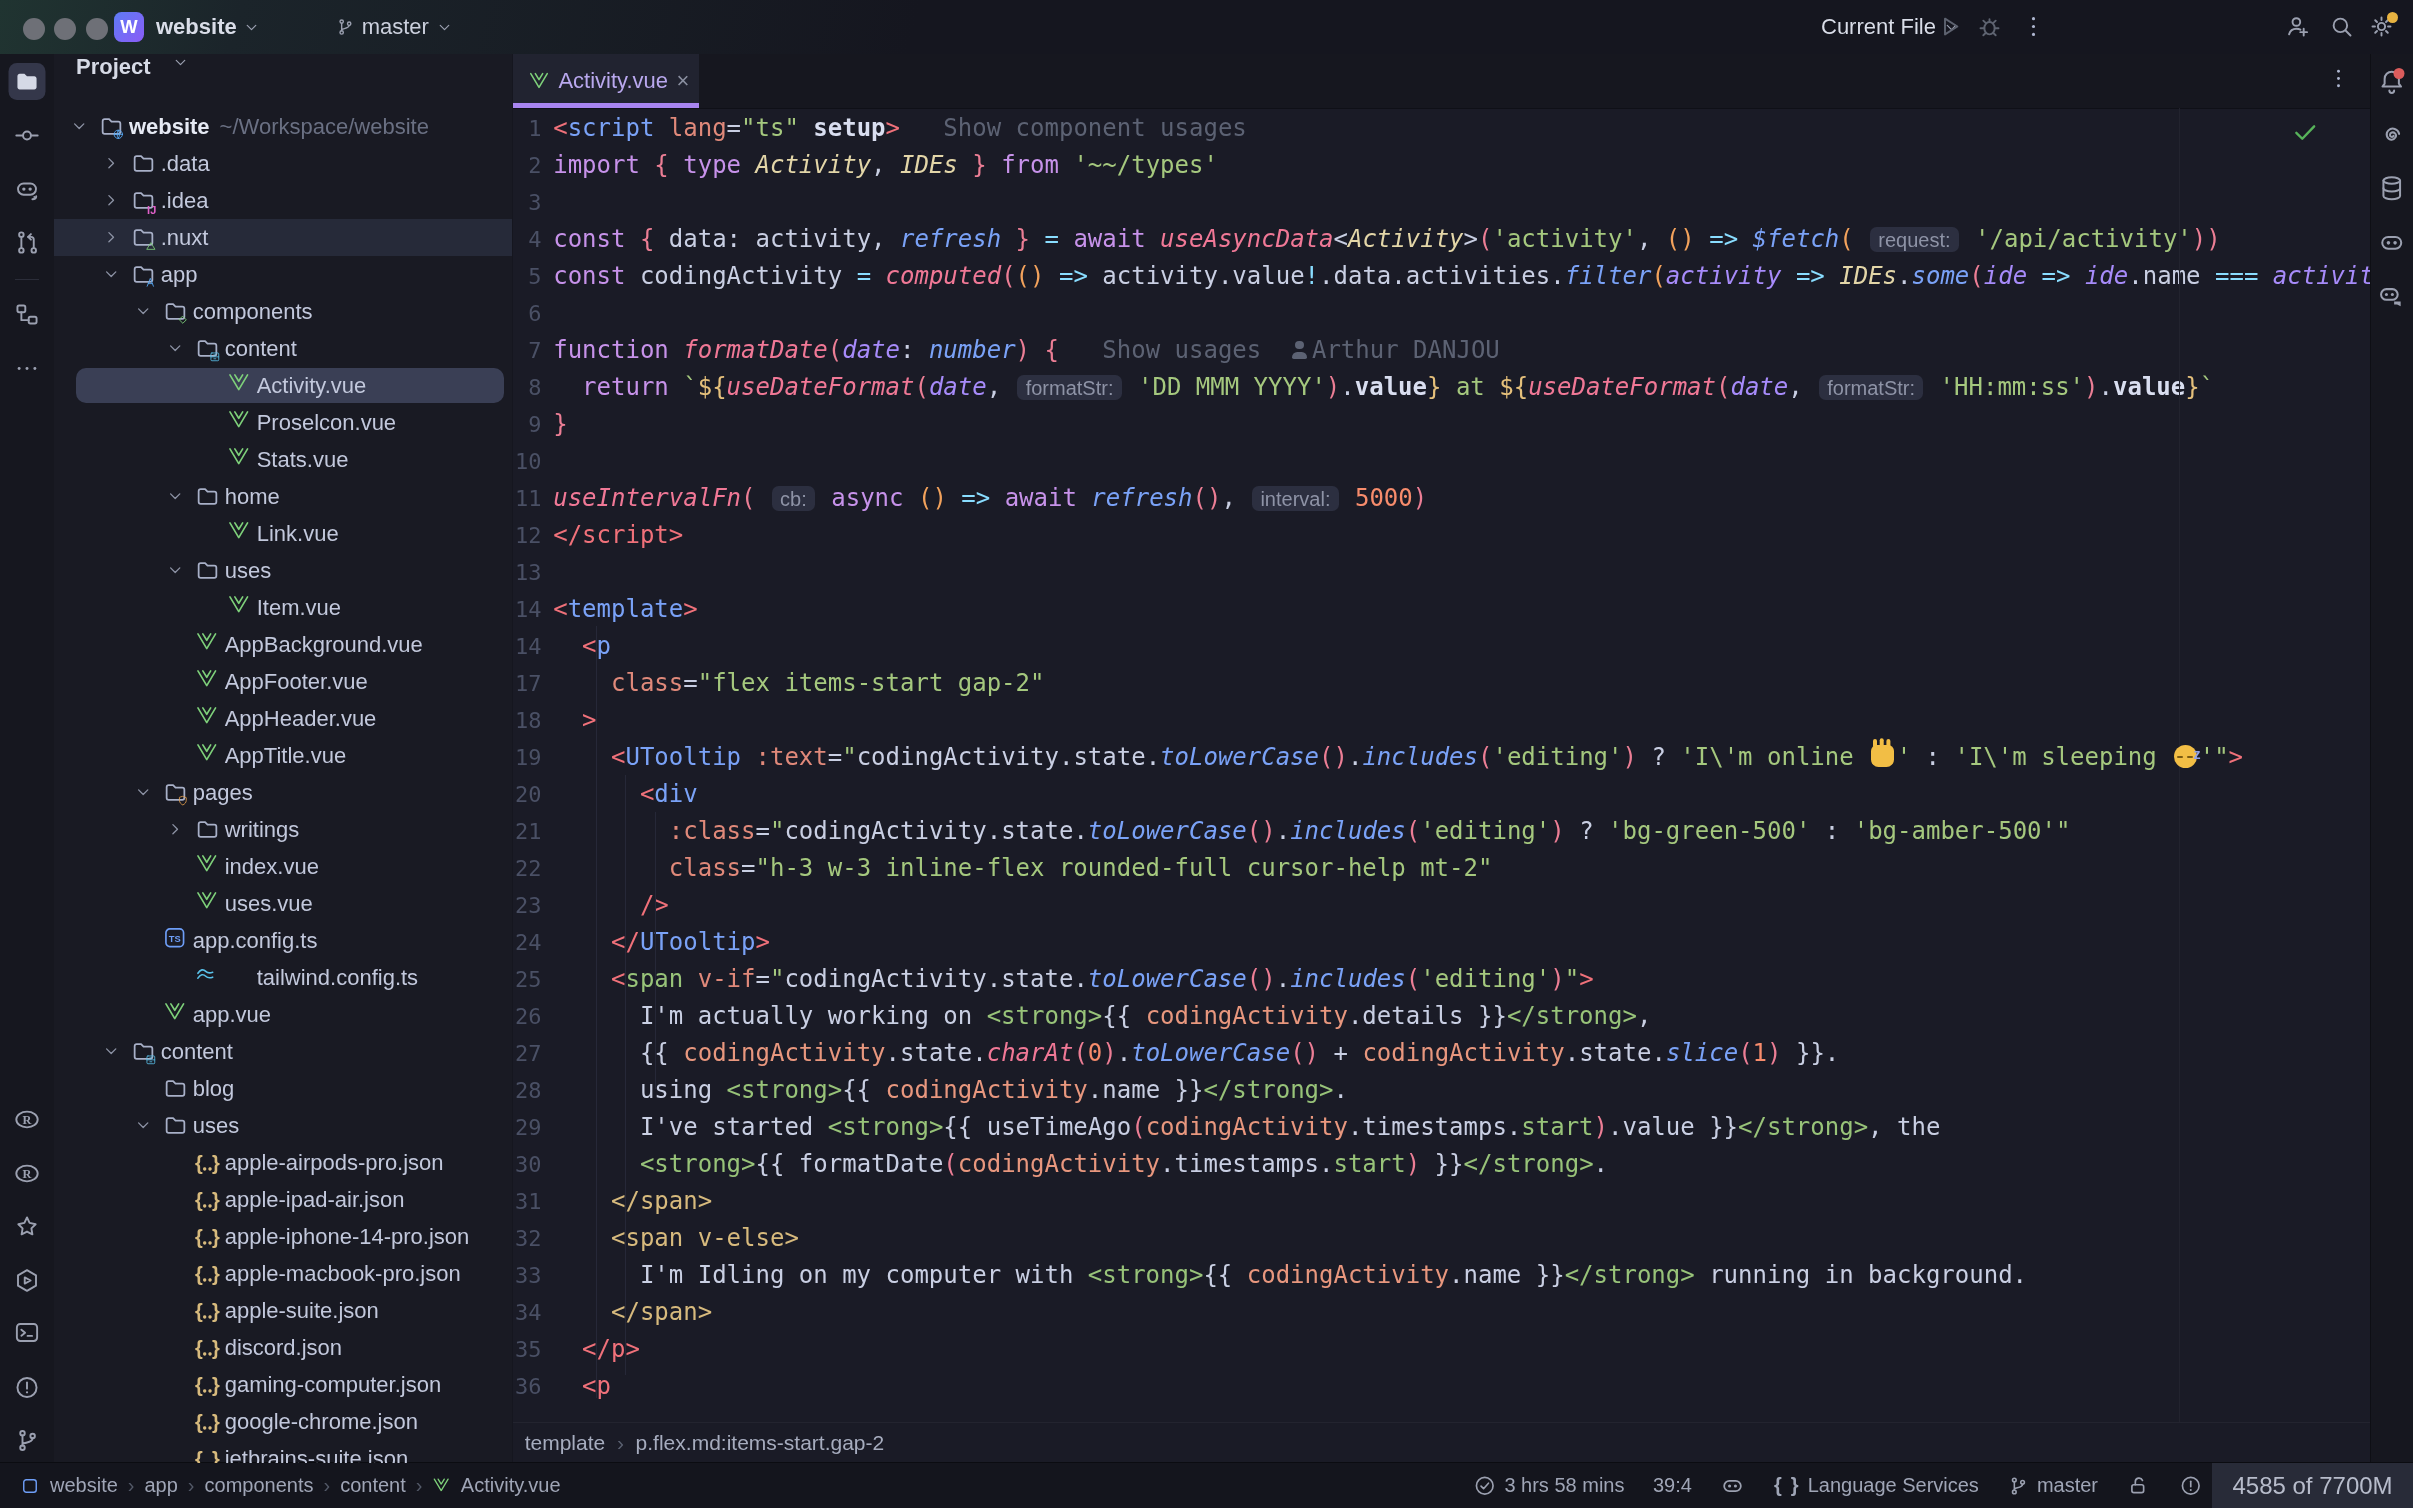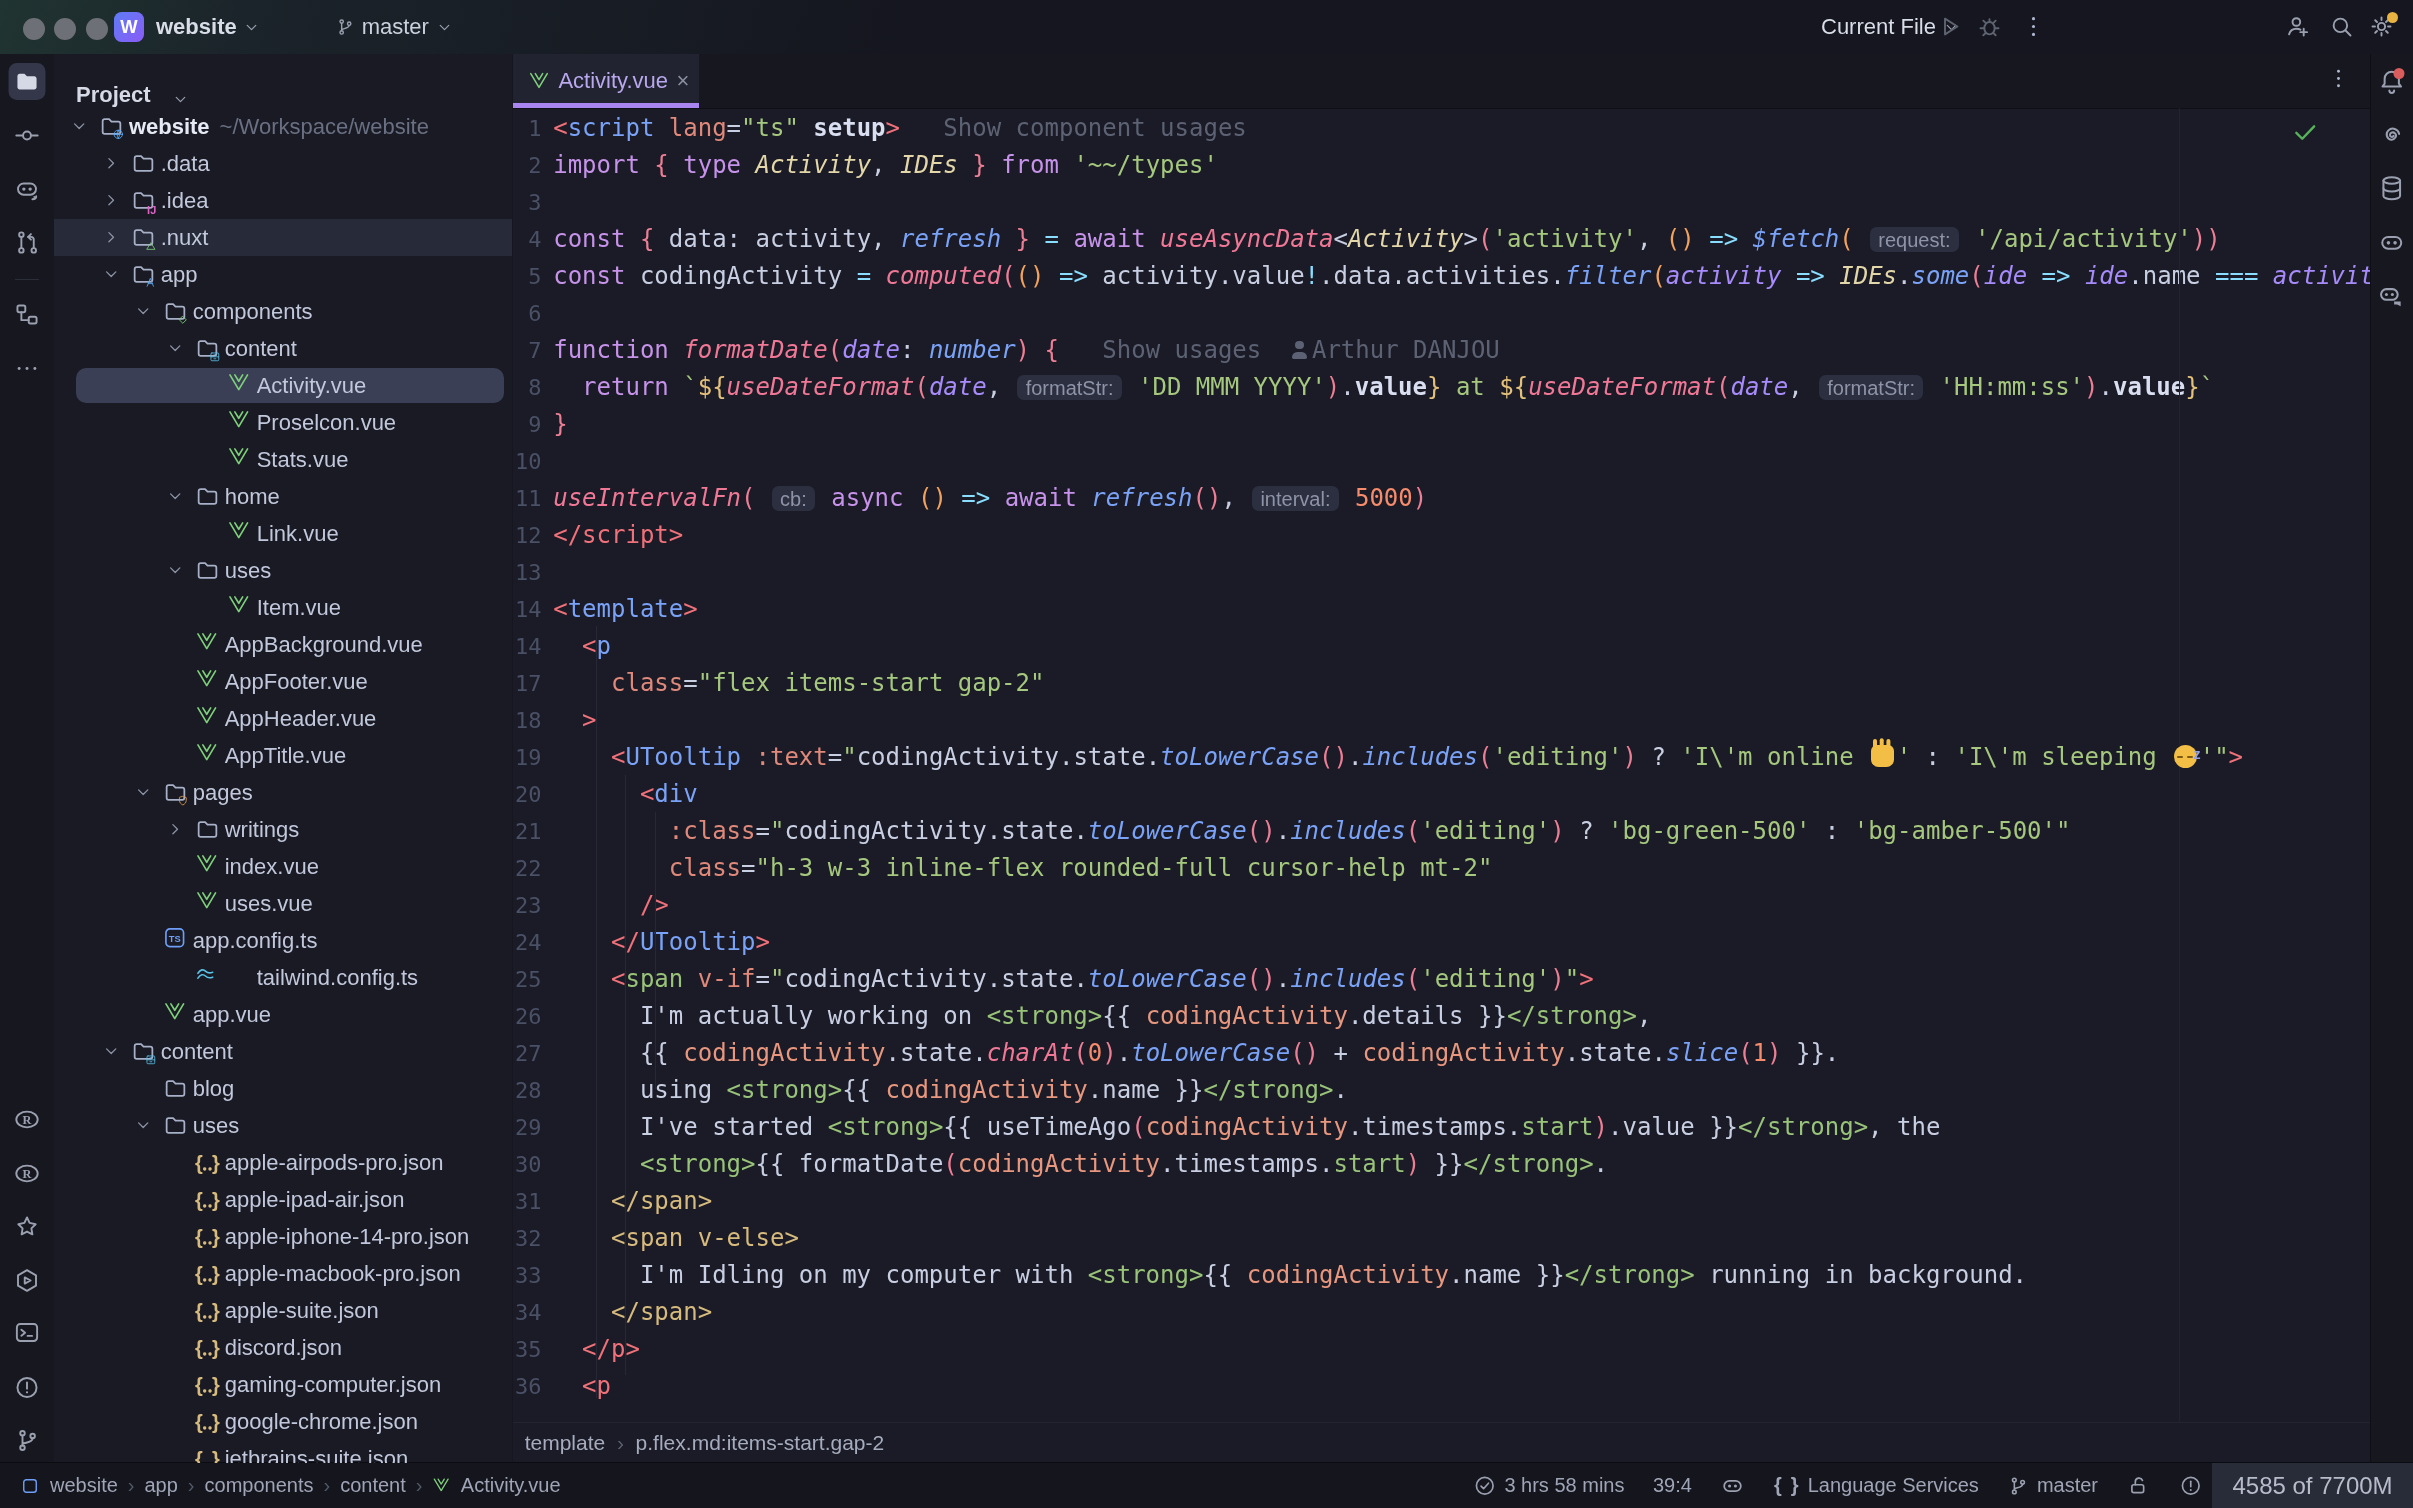--- a/index.html
+++ b/index.html
@@ -25,21 +25,21 @@
   #leftstrip{position:absolute;left:0;top:54px;width:54px;bottom:45px;background:#16171F;border-right:0.8px solid #0E0F15;}
   #rightstrip{position:absolute;right:0;top:54px;width:42px;bottom:45px;background:#16171F;border-left:0.8px solid #0E0F15;}
   .stripbtn{position:absolute;left:50%;transform:translateX(-50%);width:37px;height:37px;border-radius:8.4px;
     display:flex;align-items:center;justify-content:center;color:#9BA0B0;}
   .stripbtn.active{background:#34374A;color:#D5D9E6;}
   .stripdiv{position:absolute;left:15px;width:23.5px;height:0.8px;background:#2B2D39;}
   .reddot{position:absolute;top:5px;right:5.9px;width:11px;height:11px;border-radius:50%;background:#DB5C5C;}
 
   
   #project{position:absolute;left:54px;top:54px;width:458px;bottom:45px;background:#191A23;overflow:hidden;}
-  #projhead{height:54px;display:flex;align-items:flex-end;padding-left:22px;color:#D6DAE6;font-size:22px;font-weight:bold;gap:21px;}
+  #projhead{height:54px;display:flex;align-items:flex-start;padding-left:22px;color:#D6DAE6;font-size:22px;font-weight:bold;gap:21px;}
   .trow{position:relative;height:37px;display:flex;align-items:center;font-size:22px;color:#C2C8DC;white-space:nowrap;}
   .trow.hover{background:#262A39;}
   .trow .selpill{position:absolute;left:22px;right:8.4px;top:0.8px;bottom:0.8px;background:#3A3F55;border-radius:10px;}
   .tchev{width:32px;flex:none;display:flex;justify-content:center;z-index:1;color:#8D93A5;}
   .tico{width:32px;flex:none;display:flex;justify-content:center;z-index:1;position:relative;}
   .tlabel{z-index:1;margin-left:1.7px;}
   .tsuffix{color:#6A7083;margin-left:10px;z-index:1;}
   .bdg{position:absolute;right:-0.8px;bottom:-3.4px;font-size:11px;font-weight:bold;line-height:11px;}
   .fold{color:#A8B0C8;position:relative;width:25px;height:25px;display:flex;align-items:center;justify-content:center;}
 

